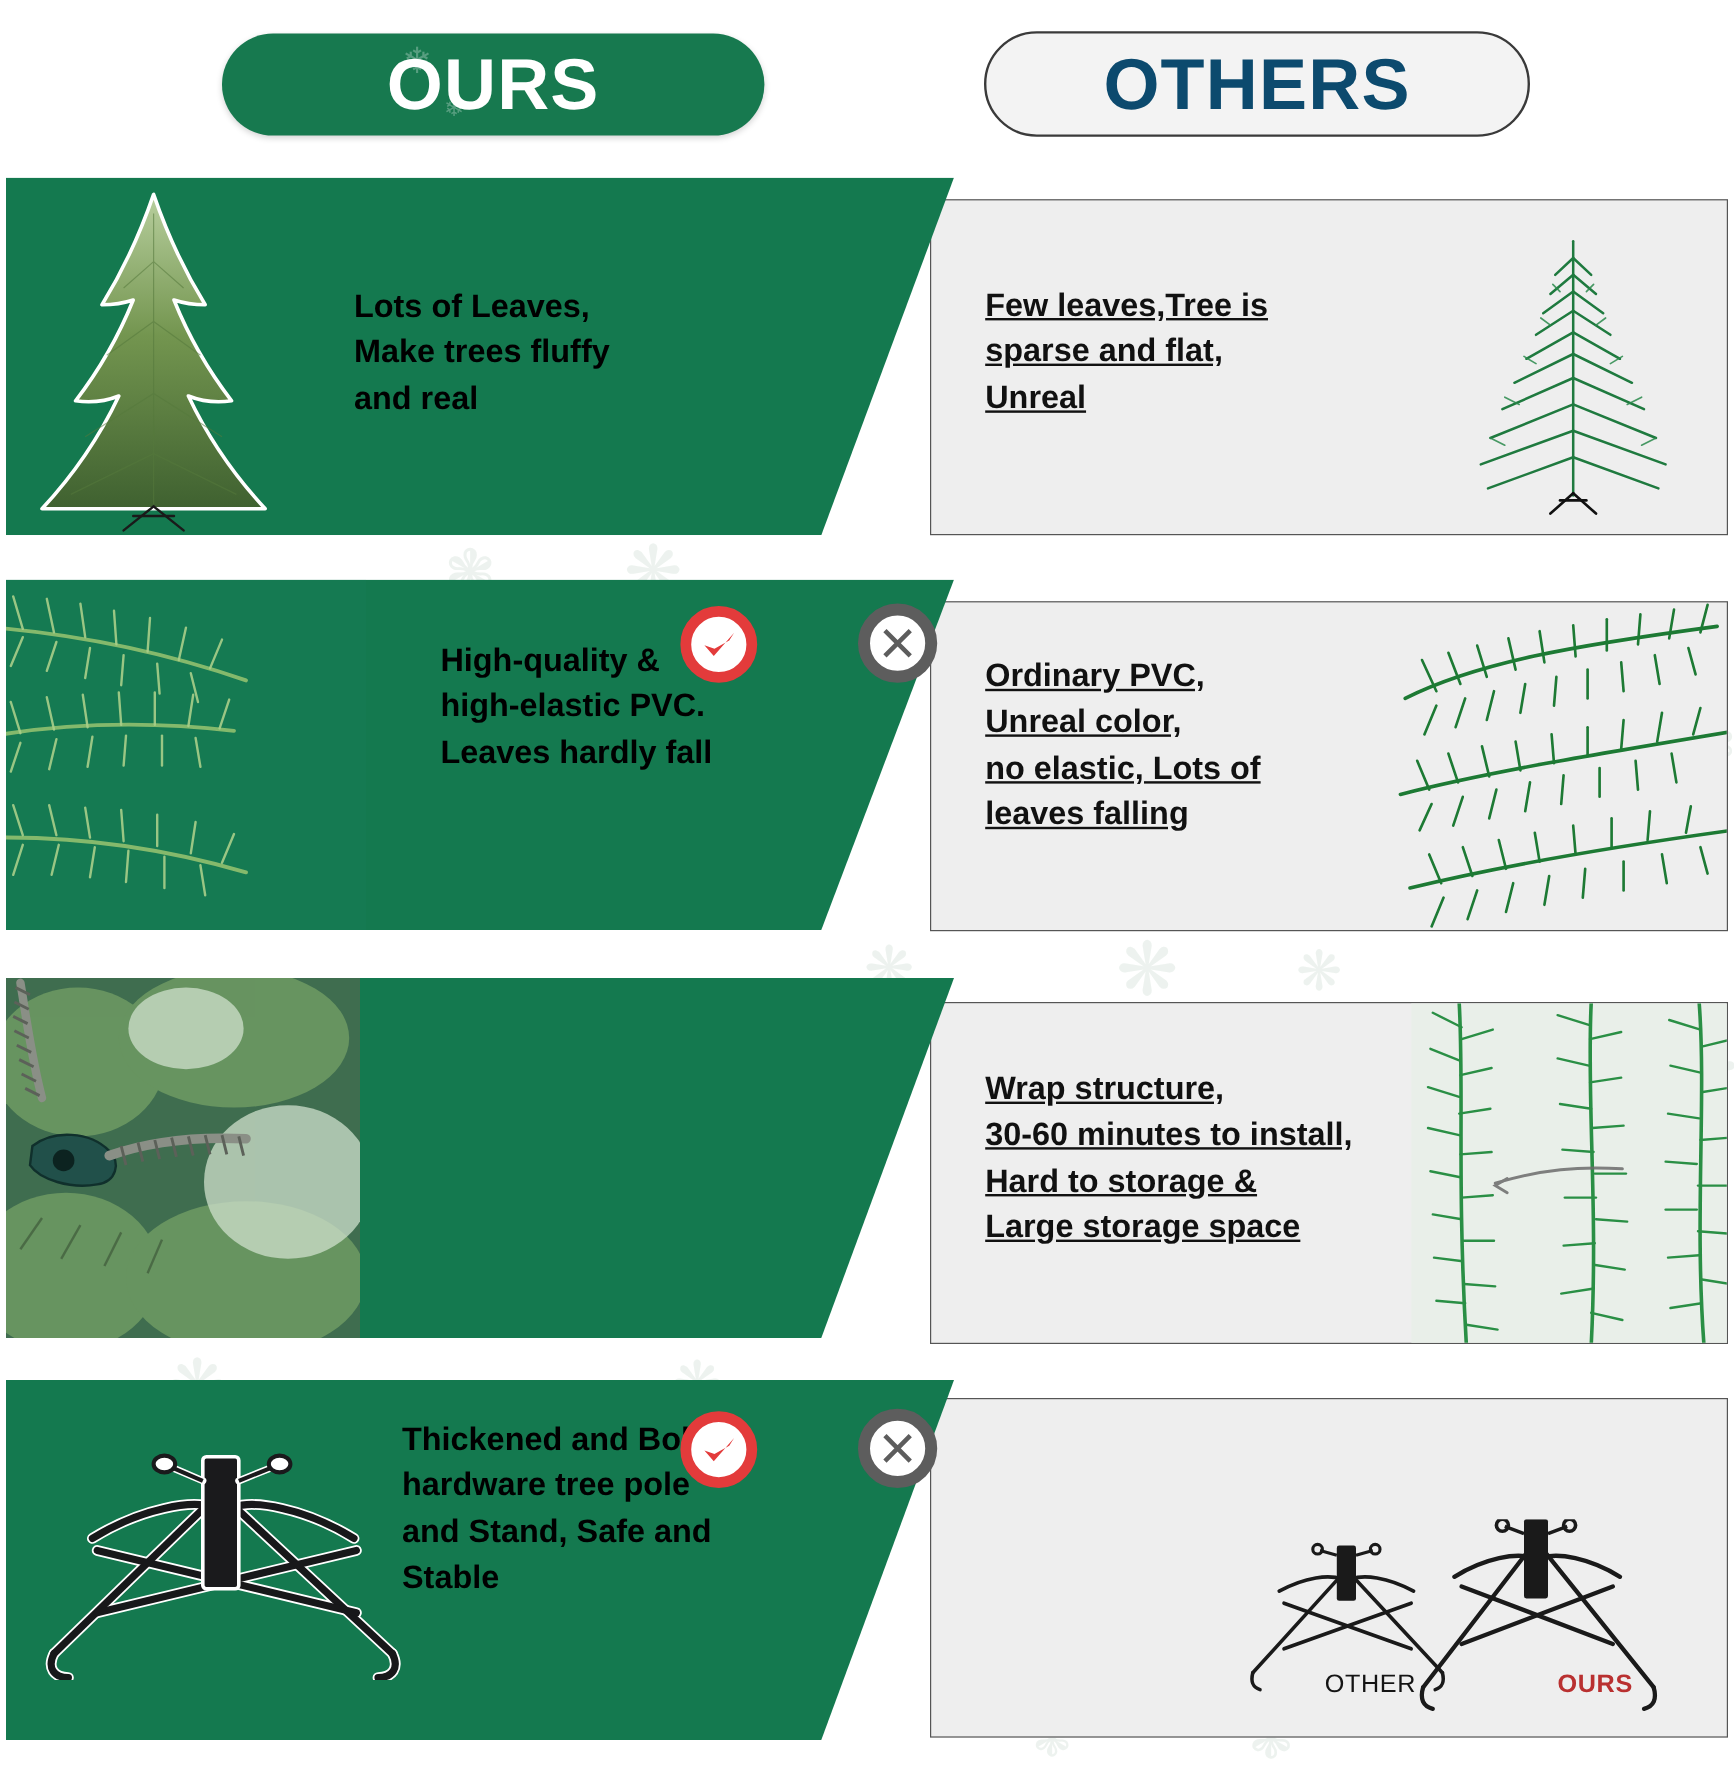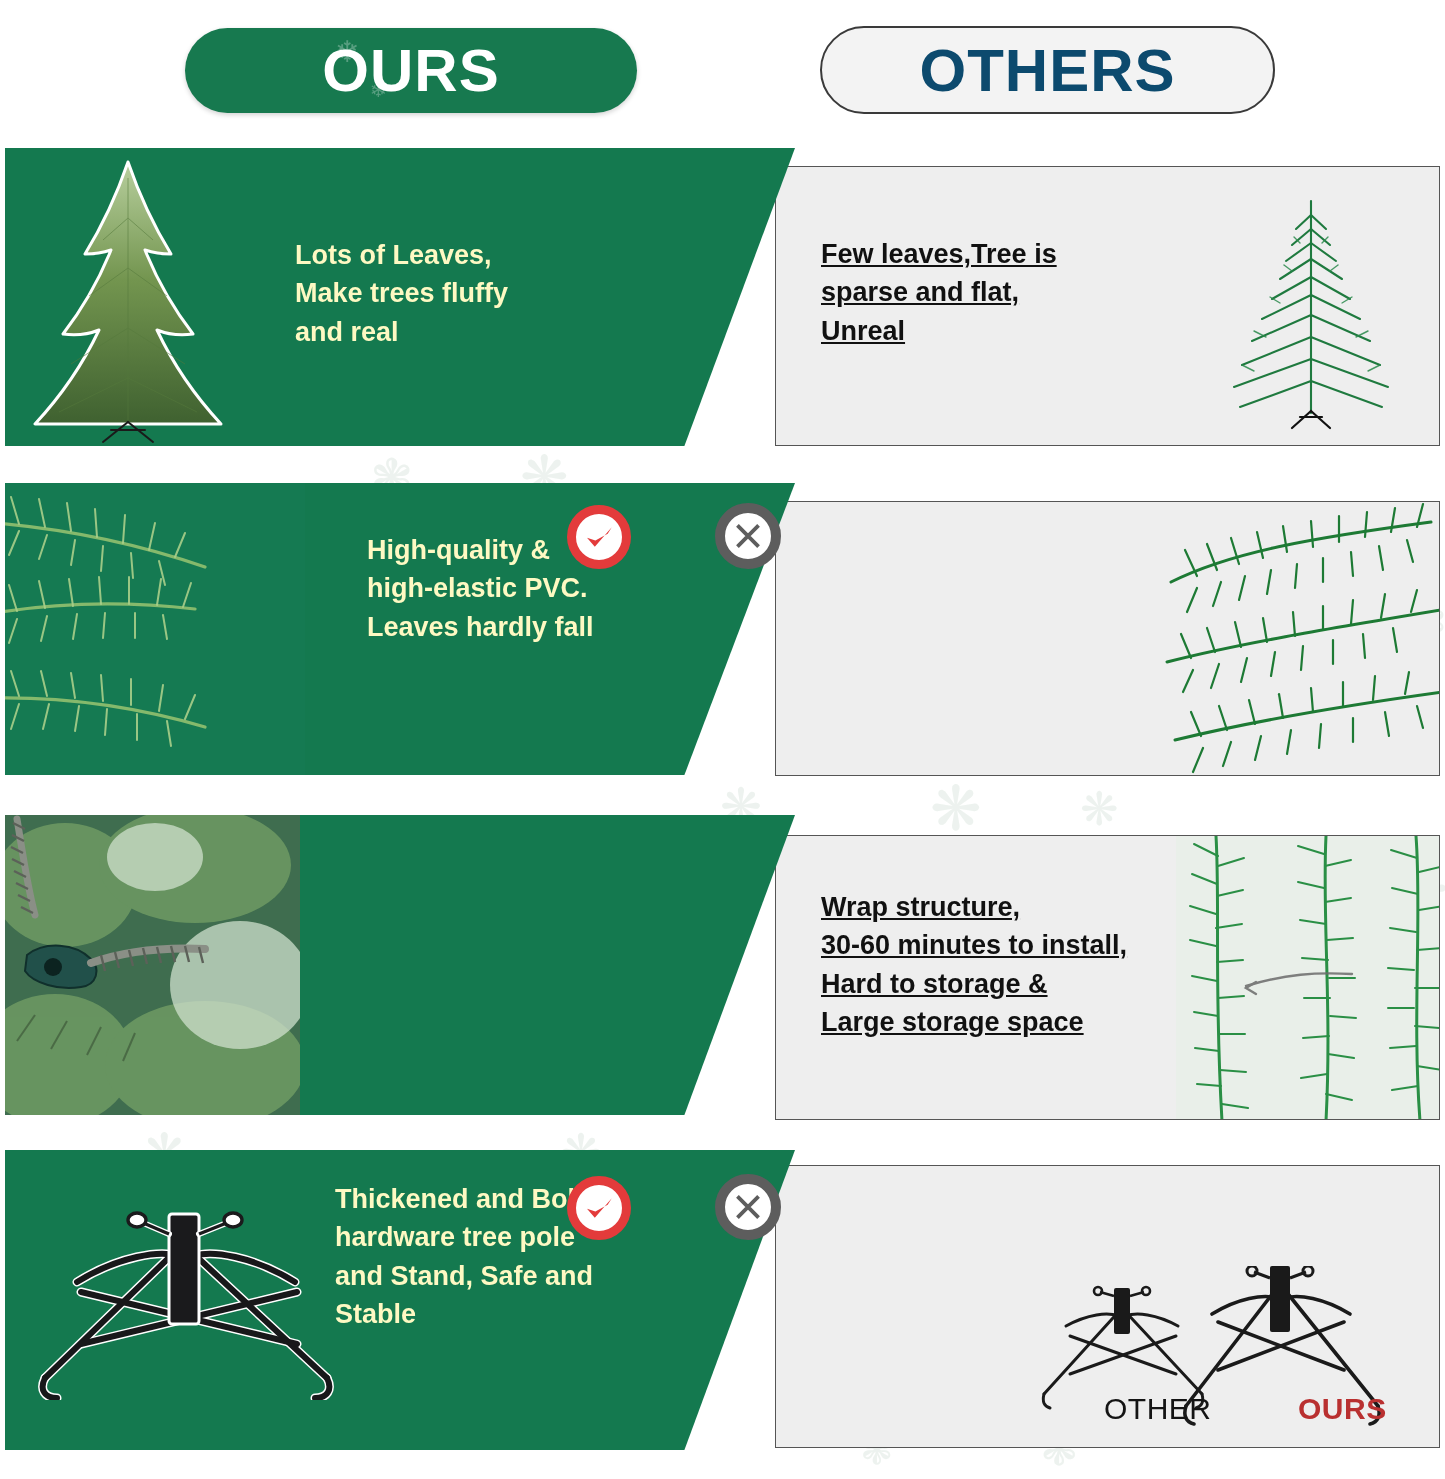--- a/index.html
+++ b/index.html
@@ -88,21 +88,21 @@
     z-index: 1;
   }
 
   
   .copy {
     position: absolute;
     font-weight: 700;
     line-height: 1.42;
     white-space: pre-line;
   }
-  .copy-ours { color: #fef9c3; font-size: 27px; }
+  .copy-ours { color: #000000; font-size: 27px; }
   .copy-others { color: #111111; font-size: 27px; text-decoration: underline; }
 
   
   .badge {
     position: absolute;
     border-radius: 50%;
     display: flex;
     align-items: center;
     justify-content: center;
     z-index: 6;
@@ -118,21 +118,21 @@
     background: #ffffff;
     border: 10px solid #5d5d5d;
   }
   .badge-x svg { width: 34px; height: 34px; display: block; }
 
   
   .art { position: absolute; display: block; }
 
   .stand-label {
     position: absolute;
-    font-size: 30px;
+    font-size: 21px;
     font-weight: 400;
     letter-spacing: .5px;
     text-align: center;
   }
   .label-other { color: #141414; }
   .label-ours { color: #b93030; }
 </style>
 </head>
 <body>
 
@@ -261,20 +261,24 @@
   <div class="badge badge-x" style="left:715px; top:355px;">
     <svg viewBox="0 0 24 24">
       <path d="M5.5 3.6 L20.4 18.5 L18.5 20.4 L3.6 5.5 Z M18.5 3.6 L20.4 5.5 L5.5 20.4 L3.6 18.5 Z" fill="#5d5d5d"></path>
     </svg>
   </div>
 </div>
 
 <div class="row" style="top:483px; height:295px;">
 
   <div class="panel-others" style="left:775px; top:18px; width:665px; height:275px;">
+    <div class="copy copy-others" style="left:45px; top:42px; width:380px;">Ordinary PVC,
+Unreal color,
+no elastic, Lots of
+leaves falling</div>
     <svg class="art" style="left:385px; top:0;" width="285" height="275" viewBox="0 0 285 275">
       <g stroke="#1d7a34" stroke-width="3" stroke-linecap="round" fill="none">
         <path d="M10 80 C 70 50, 150 36, 270 20"></path>
         <path d="M6 160 C 76 142, 160 128, 280 108"></path>
         <path d="M14 238 C 80 222, 166 206, 282 190"></path>
       </g>
       <g stroke="#1d7a34" stroke-width="2.2" stroke-linecap="round">
         <g>
           <line x1="36" y1="74" x2="24" y2="48"></line>
             <line x1="56" y1="68" x2="46" y2="42"></line>

